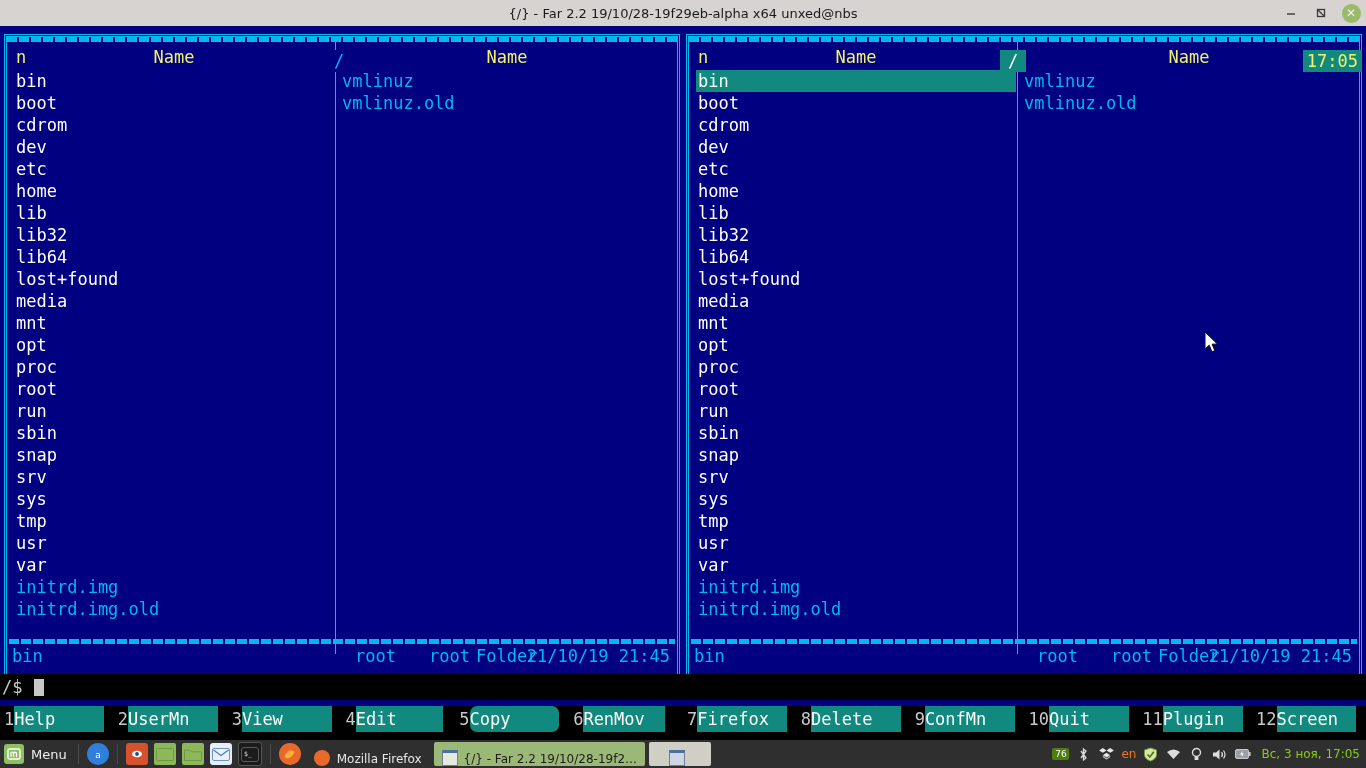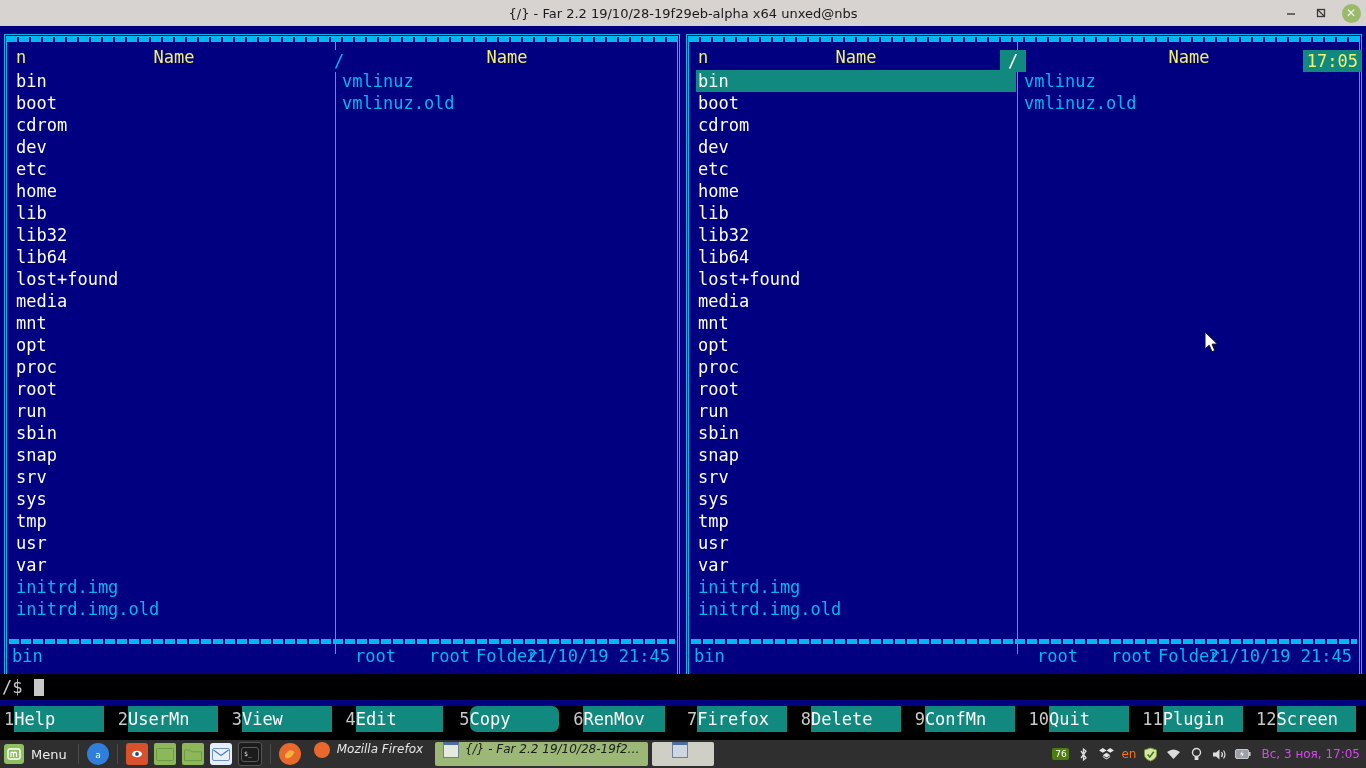--- a/index.html
+++ b/index.html
@@ -229,25 +229,25 @@
     font-size: 12px; color: #fff;
   }
   .lch-ubuntu { background: #2f7fdb; border-radius: 50%; }
   .lch-eye    { background: #d8512d; }
   .lch-folder { background: #8cb85a; border-radius: 2px; }
   .lch-mail   { background: #e7eefb; color:#2f6fbf; }
   .lch-term   { background: #1b1b1b; border: 1px solid #555; color:#ddd; font-size: 9px;}
   .lch-ff     { background: #e9692c; border-radius: 50%; }
 
   .winbtn {
-    height: 24px; display: flex; align-items: flex-start;
+    height: 24px; display: flex; align-items: flex-end;
     padding: 0 8px; margin: 0 2px;
     background: transparent; color: #e6e6e6;
     border-radius: 2px;
-    max-width: 230px; overflow: hidden; white-space: nowrap; font-style: italic;
+    max-width: 230px; overflow: hidden; white-space: nowrap;
   }
   .winbtn .wb-ico {
     width: 14px; height: 12px; margin-right: 6px;
     background: #cfd6e3; border: 1px solid #6d7f9a; border-top: 3px solid #4e6f9e;
     flex: 0 0 auto;
   }
   .winbtn.active { background: #9cb877; color: #1c1c1c; }
   .winbtn.active .wb-ico { background:#e4eadd; }
   .winbtn.plain  { background: #cfcfc5; }
 
@@ -258,21 +258,21 @@
   .tray-ico {
     width: 17px; height: 17px;
     display: flex; align-items: center; justify-content: center;
     color: #dcdcdc; font-size: 12px;
   }
   #tray-badge {
     background: #4d7c0f; color: #fff; font-size: 9px;
     border-radius: 2px; padding: 1px 2px; min-width: 13px; text-align:center;
   }
   #tray-kbd { font-size: 12px; color: #f97316; }
-  #tray-clock { font-size: 12px; color: #d946ef; margin-left: 4px; white-space: nowrap; }
+  #tray-clock { font-size: 12px; color: #84cc16; margin-left: 4px; white-space: nowrap; }
 
   
   #cursor-arrow { position: absolute; left: 1205px; top: 332px; }
 </style>
 </head>
 <body>
 
 <div id="screen">
 
   <div id="titlebar">

